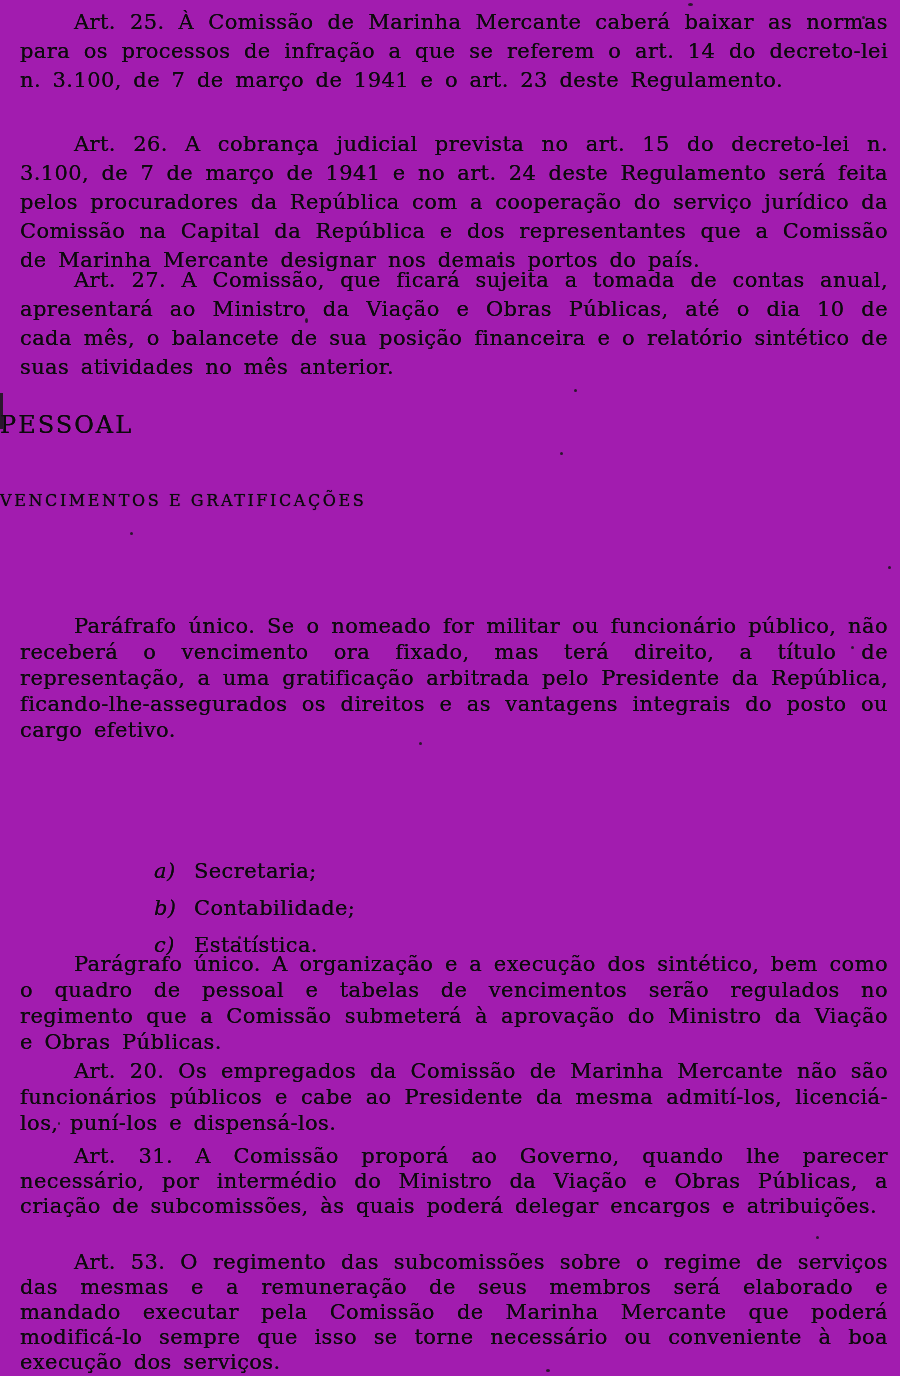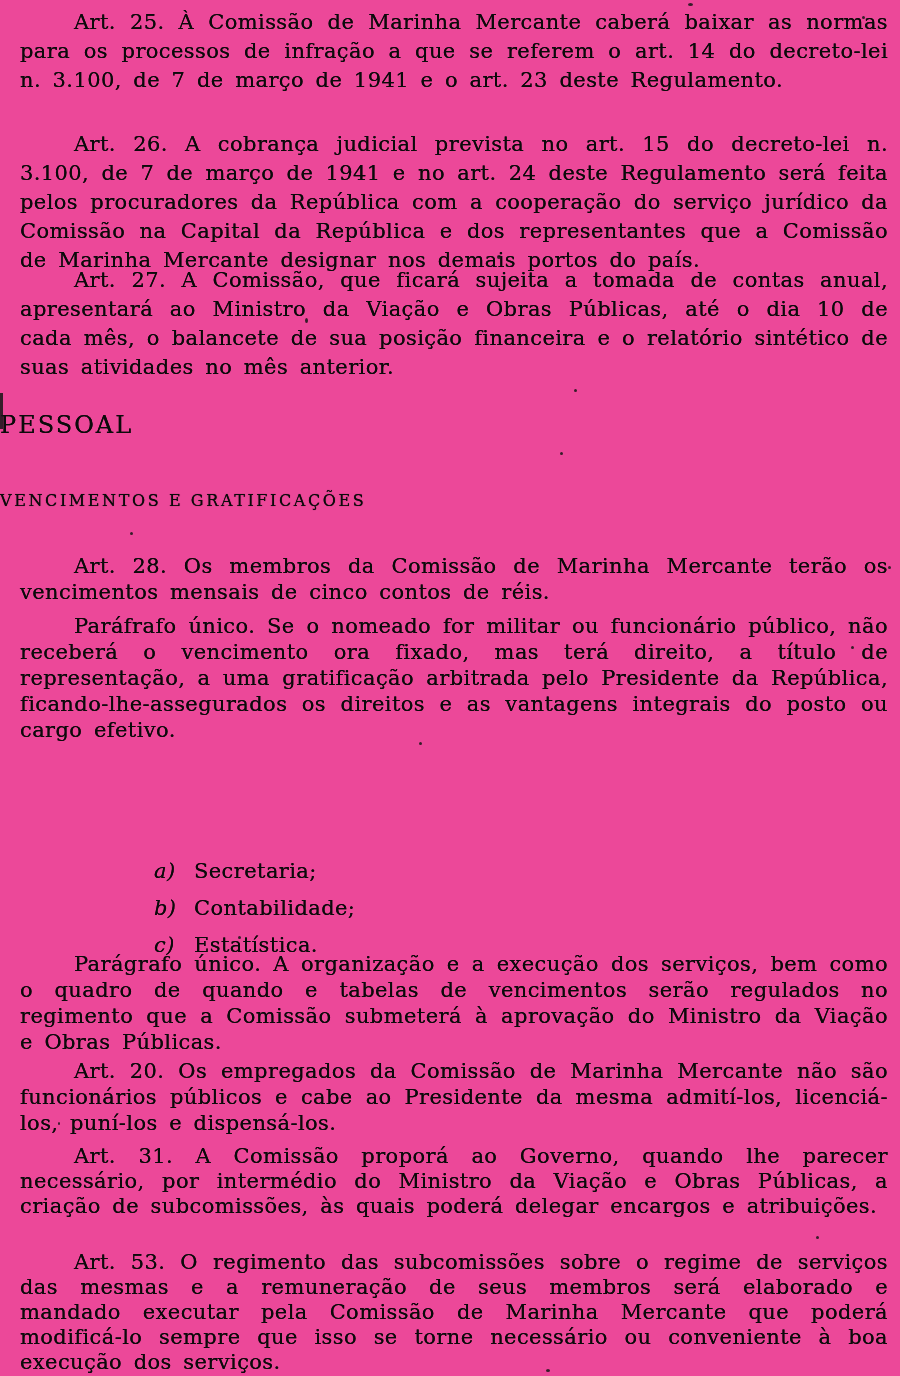--- a/index.html
+++ b/index.html
@@ -1,20 +1,20 @@
 <!DOCTYPE html>
 <html><head>
 <meta charset="utf-8">
 <style>
   html, body { margin: 0; padding: 0; background: #ffffff; }
   .page {
     position: relative;
     width: 900px;
     height: 1376px;
-    background: #ec4899;
+    background: #a21caf;
     overflow: hidden;
     font-family: "DejaVu Serif", "Liberation Serif", serif;
     color: #0b0b0b;
   }
   .para {
     position: absolute;
     left: 20px;
     right: 12px;
     margin: 0;
     font-size: 21px;
@@ -66,36 +66,35 @@
   <p class="para lh29" style="top:8px">Art. 25. À Comissão de Marinha Mercante caberá baixar as normas para os processos de infração a que se referem o art. 14 do decreto-lei n. 3.100, de 7 de março de 1941 e o art. 23 deste Regulamento.</p>
 
   <p class="para lh29" style="top:130px">Art. 26. A cobrança judicial prevista no art. 15 do decreto-lei n. 3.100, de 7 de março de 1941 e no art. 24 deste Regulamento será feita pelos procuradores da República com a cooperação do serviço jurídico da Comissão na Capital da República e dos representantes que a Comissão de Marinha Mercante designar nos demais portos do país.</p>
 
   <p class="para lh29" style="top:266px">Art. 27. A Comissão, que ficará sujeita a tomada de contas anual, apresentará ao Ministro da Viação e Obras Públicas, até o dia 10 de cada mês, o balancete de sua posição financeira e o relatório sintético de suas atividades no mês anterior.</p>
 
   <div class="h1">PESSOAL</div>
 
   <div class="h2">VENCIMENTOS E GRATIFICAÇÕES</div>
 
-  <p class="para lh26" style="top:553px">Art. 28. Os membros da Comissão de Marinha Mercante terão os vencimentos mensais de cinco contos de réis.</p>
 
   <p class="para lh26" style="top:613px">Paráfrafo único. Se o nomeado for militar ou funcionário público, não receberá o vencimento ora fixado, mas terá direito, a título de representação, a uma gratificação arbitrada pelo Presidente da República, ficando-lhe-assegurados os direitos e as vantagens integrais do posto ou cargo efetivo.</p>
 
 
   <p class="list-row" style="top:846px">
     <span class="list-marker">a)</span><span class="list-label">Secretaria;</span>
   </p>
   <p class="list-row" style="top:883px">
     <span class="list-marker">b)</span><span class="list-label">Contabilidade;</span>
   </p>
   <p class="list-row" style="top:920px">
     <span class="list-marker">c)</span><span class="list-label">Estatística.</span>
   </p>
 
-  <p class="para lh26" style="top:951px">Parágrafo único. A organização e a execução dos serviços, bem como o quadro de quando e tabelas de vencimentos serão regulados no regimento que a Comissão submeterá à aprovação do Ministro da Viação e Obras Públicas.</p>
+  <p class="para lh26" style="top:951px">Parágrafo único. A organização e a execução dos sintético, bem como o quadro de pessoal e tabelas de vencimentos serão regulados no regimento que a Comissão submeterá à aprovação do Ministro da Viação e Obras Públicas.</p>
 
   <p class="para lh26" style="top:1058px">Art. 20. Os empregados da Comissão de Marinha Mercante não são funcionários públicos e cabe ao Presidente da mesma admití-los, licenciá-los, puní-los e dispensá-los.</p>
 
   <p class="para lh25" style="top:1144px">Art. 31. A Comissão proporá ao Governo, quando lhe parecer necessário, por intermédio do Ministro da Viação e Obras Públicas, a criação de subcomissões, às quais poderá delegar encargos e atribuições.</p>
 
   <p class="para lh25" style="top:1250px">Art. 53. O regimento das subcomissões sobre o regime de serviços das mesmas e a remuneração de seus membros será elaborado e mandado executar pela Comissão de Marinha Mercante que poderá modificá-lo sempre que isso se torne necessário ou conveniente à boa execução dos serviços.</p>
 
   <div class="artifact" style="left:0;top:393px;width:3px;height:36px"></div>
   <div class="artifact speck" style="left:497px;top:255px;width:4px;height:4px"></div>
   <div class="artifact speck" style="left:305px;top:318px;width:3px;height:5px"></div>

